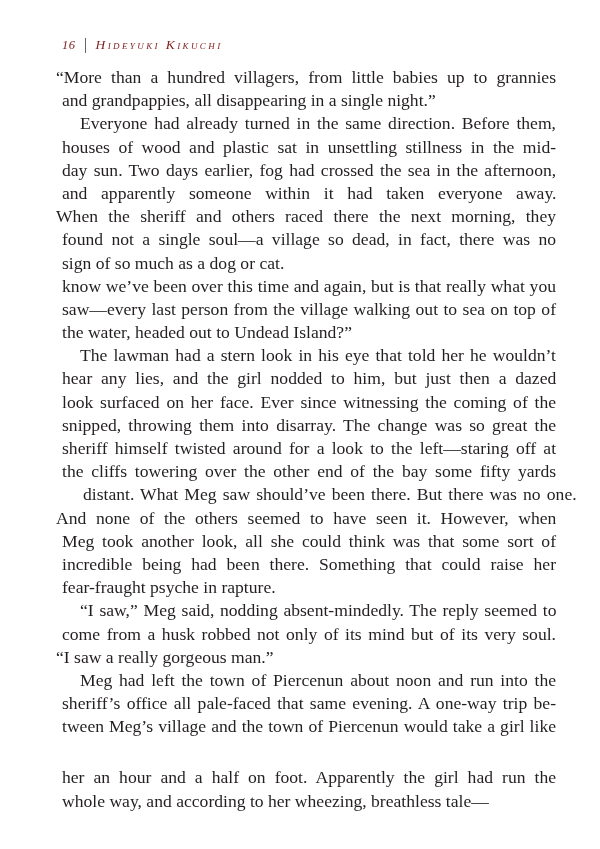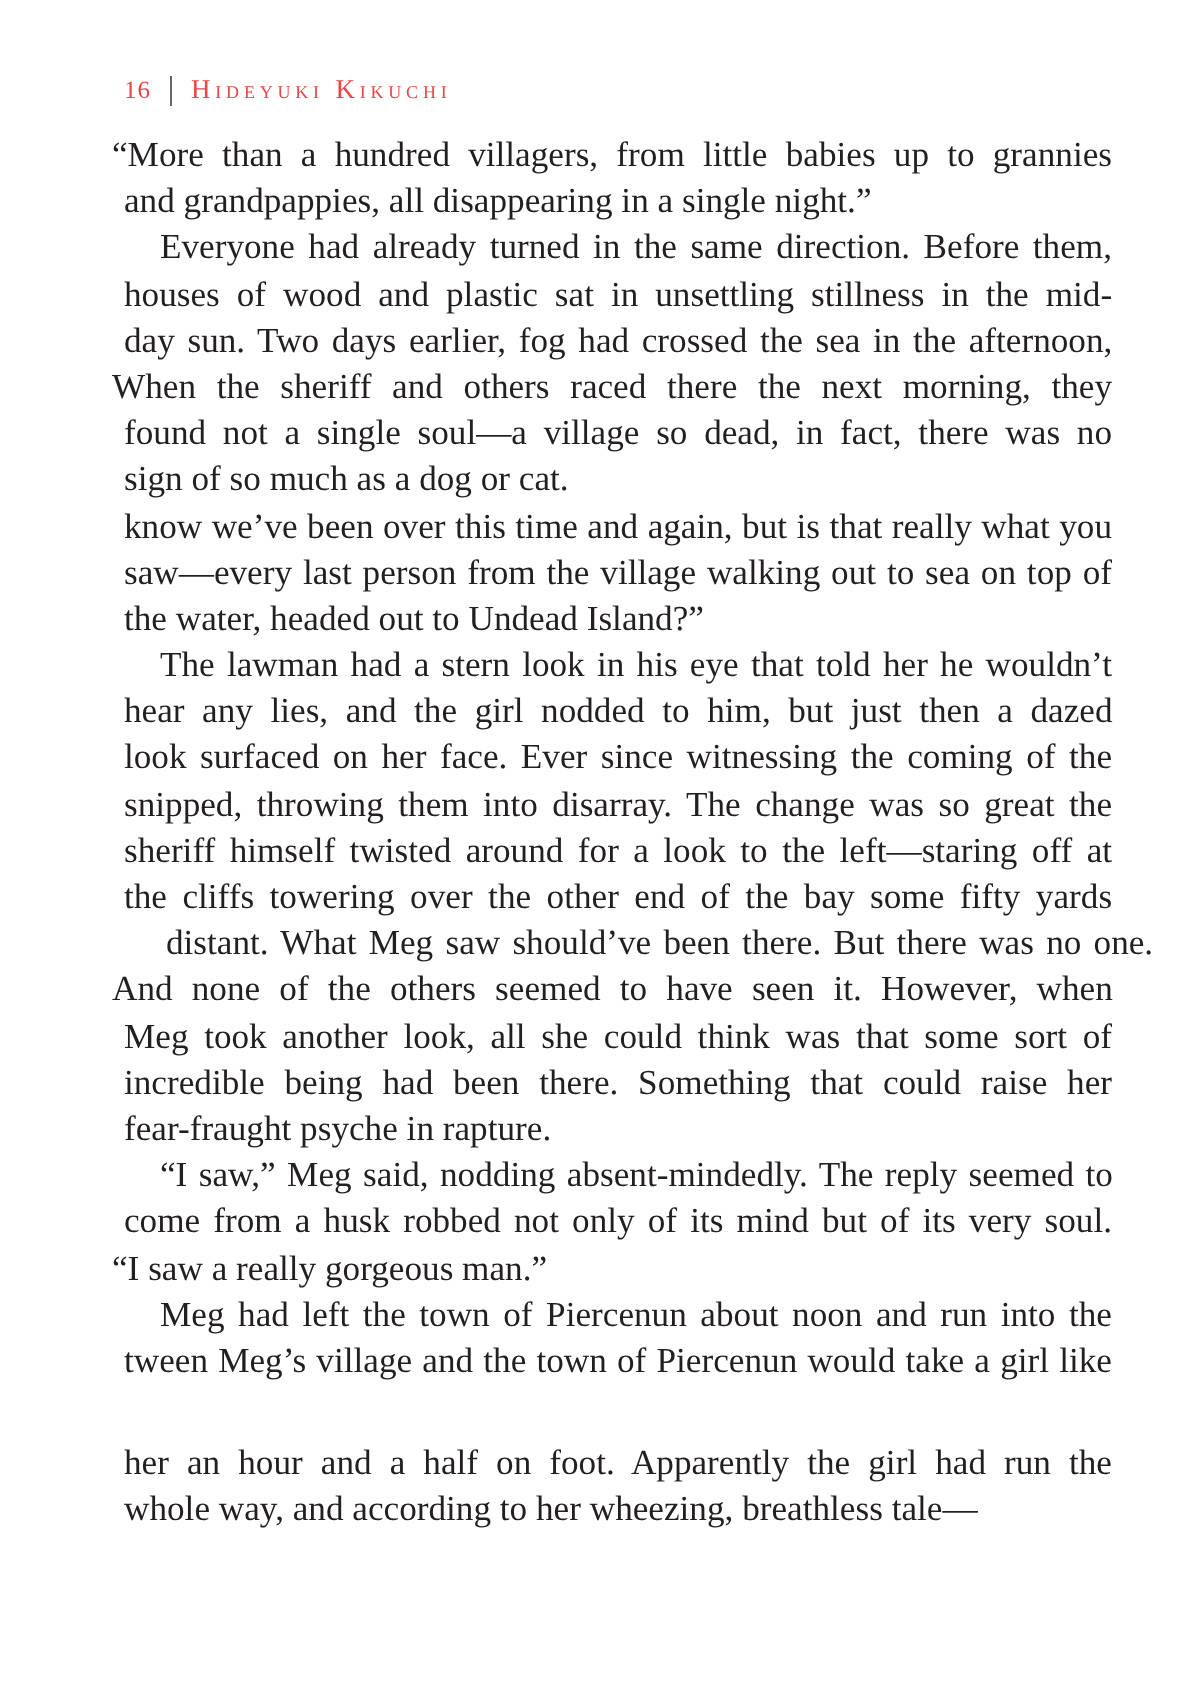--- a/index.html
+++ b/index.html
@@ -16,21 +16,22 @@
       color: #231f20;
     }
     .running-head {
       position: absolute;
       left: 62px;
       top: 37px;
       font-size: 12.5px;
       letter-spacing: 0.5px;
       display: flex;
       align-items: center;
-      color: #ef4444;
+      color: #7f1d1d;
+      font-style: italic;
     }
     .running-head .folio {
       font-size: 12.5px;
     }
     .running-head .rule {
       display: inline-block;
       width: 1px;
       height: 15px;
       background: #666;
       margin: 0 10px 0 9px;
@@ -78,20 +79,21 @@
 
   <div>
     <span class="line hang" style="display: block; word-spacing: 4.7px;">“More than a hundred villagers, from little babies up to grannies</span>
     <span class="line last">and grandpappies, all disappearing in a single night.”</span>
   </div>
 
   <div>
     <span class="line indent" style="display: block; word-spacing: 2.33333px;">Everyone had already turned in the same direction. Before them,</span>
     <span class="line" style="display: block; word-spacing: 4.09091px;">houses of wood and plastic sat in unsettling stillness in the mid-</span>
     <span class="line" style="display: block; word-spacing: 1.91667px;">day sun. Two days earlier, fog had crossed the sea in the afternoon,</span>
+    <span class="line" style="display: block; word-spacing: 9.25px;">and apparently someone within it had taken everyone away.</span>
     <span class="line hang" style="display: block; word-spacing: 5.9px;">When the sheriff and others raced there the next morning, they</span>
     <span class="line" style="display: block; word-spacing: 3.91667px;">found not a single soul—a village so dead, in fact, there was no</span>
     <span class="line last">sign of so much as a dog or cat.</span>
   </div>
 
   <div>
     <span class="line" style="display: block; word-spacing: 0.307692px;">know we’ve been over this time and again, but is that really what you</span>
     <span class="line" style="display: block; word-spacing: 1px;">saw—every last person from the village walking out to sea on top of</span>
     <span class="line last">the water, headed out to Undead Island?”</span>
   </div>
@@ -111,17 +113,18 @@
   </div>
 
   <div>
     <span class="line indent" style="display: block; word-spacing: 1.33333px;">“I saw,” Meg said, nodding absent-mindedly. The reply seemed to</span>
     <span class="line" style="display: block; word-spacing: 2.14286px;">come from a husk robbed not only of its mind but of its very soul.</span>
     <span class="line last hang">“I saw a really gorgeous man.”</span>
   </div>
 
   <div>
     <span class="line indent" style="display: block; word-spacing: 2.33333px;">Meg had left the town of Piercenun about noon and run into the</span>
+    <span class="line" style="display: block; word-spacing: 1.9px;">sheriff’s office all pale-faced that same evening. A one-way trip be-</span>
     <span class="line" style="display: block; word-spacing: 0.666667px;">tween Meg’s village and the town of Piercenun would take a girl like</span>
     <span class="line" style="display: block; word-spacing: 4.61538px; margin-top: 28px;">her an hour and a half on foot. Apparently the girl had run the</span>
     <span class="line last">whole way, and according to her wheezing, breathless tale—</span>
   </div>
 </div>
 
 </body></html>

